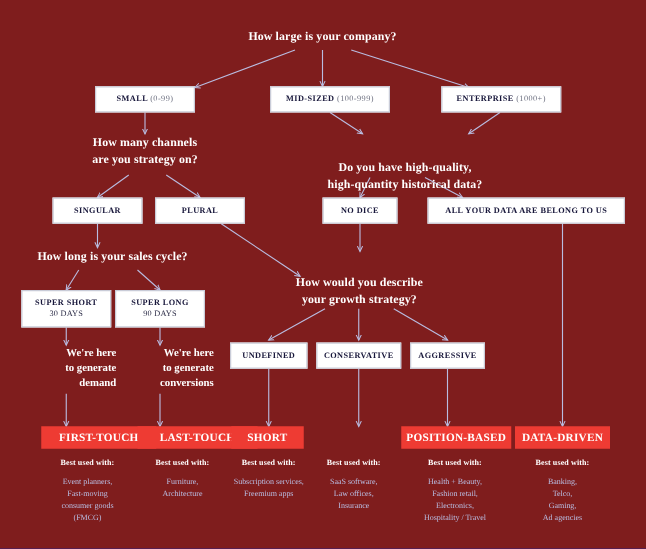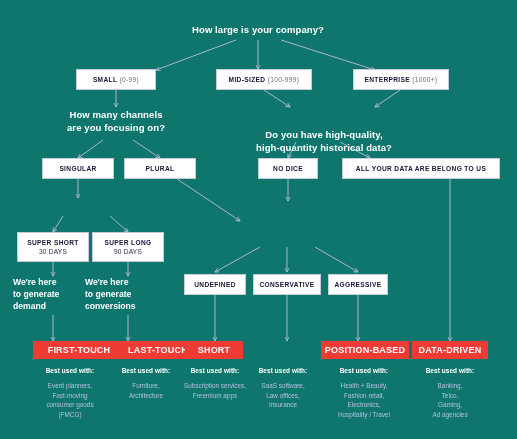--- a/index.html
+++ b/index.html
@@ -4,23 +4,23 @@
 <style>
   html, body {
     margin: 0;
     padding: 0;
     background: #20269c;
   }
   #page {
     position: relative;
     width: 517px;
     height: 439px;
-    background: #0f766e;
+    background: #7f1d1d;
     overflow: hidden;
-    font-family: Liberation Sans, sans-serif;
+    font-family: Liberation Serif, serif;
     -webkit-font-smoothing: antialiased;
   }
   #wires {
     position: absolute;
     left: 0; top: 0;
     width: 517px;
     height: 439px;
     pointer-events: none;
   }
   
@@ -58,21 +58,21 @@
     letter-spacing: 0.2px;
     font-size: 6.6px;
   }
   
   .note {
     position: absolute;
     color: #ffffff;
     font-size: 8.6px;
     font-weight: 700;
     line-height: 12px;
-    text-align: left;
+    text-align: right;
     white-space: pre-line;
   }
   
   .rbox {
     position: absolute;
     background: #ee3b33;
     color: #ffffff;
     box-sizing: border-box;
     display: flex;
     align-items: center;
@@ -154,26 +154,29 @@
       <path d="M287,295 L287,341"></path>
       <path d="M358,295 L358,341"></path>
 
       <path d="M450,178 L450,341"></path>
     </g>
   </svg>
 
   <div class="question" style="left:178px; top:24px; width:160px;">How large is your company?</div>
 
   <div class="question" style="left:46px; top:109px; width:140px;">How many channels
-are you focusing on?</div>
+are you strategy on?</div>
 
   <div class="question" style="left:244px; top:109px; width:160px;margin-top:20px;">Do you have high-quality,
 high-quantity historical data?</div>
 
-
+  <div class="question" style="left:10px; top:200px; width:160px;">How long is your sales cycle?</div>
+
+  <div class="question" style="left:215px; top:221px; width:145px;">How would you describe
+your growth strategy?</div>
 
   <div class="wbox" style="left:76px; top:69px; width:80px; height:21px;">
     <div>
       <span>SMALL</span>
       <span class="sub-inline">(0-99)</span>
     </div>
   </div>
 
   <div class="wbox" style="left:216px; top:69px; width:96px; height:21px;">
     <div>

